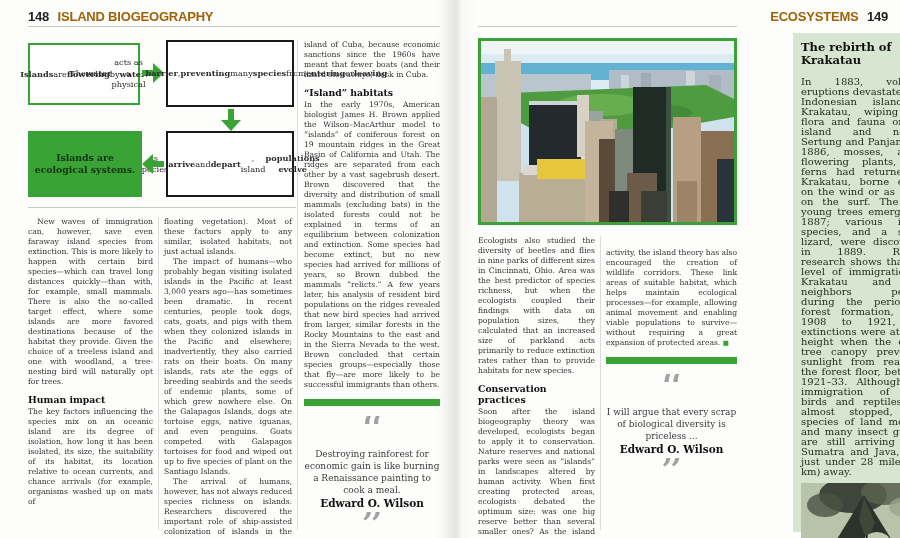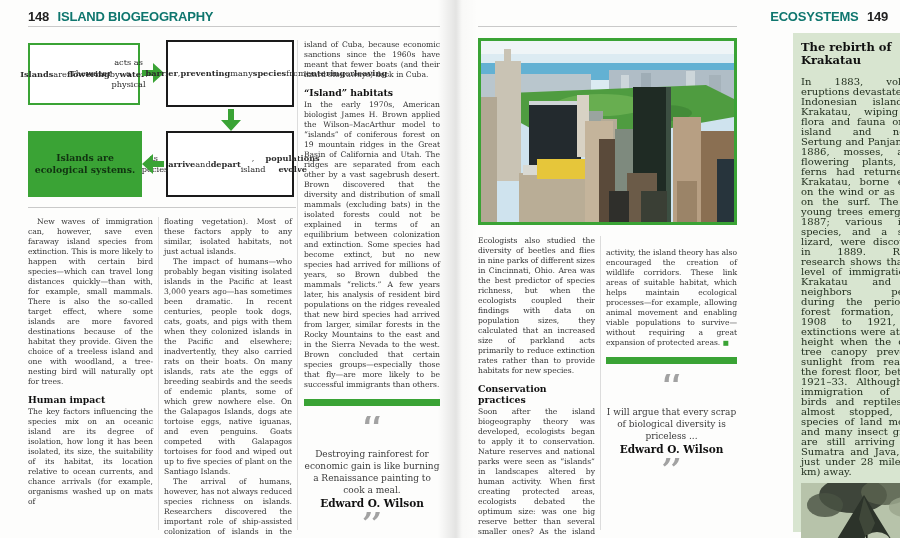--- a/index.html
+++ b/index.html
@@ -4,21 +4,21 @@
 <style>
   html,body{margin:0;padding:0;}
   body{width:900px;height:538px;background:#fdfdfc;position:relative;overflow:hidden;
        font-family:"DejaVu Serif", serif;color:#2b2b2b;}
   .abs{position:absolute;}
   .b{font-weight:bold;}
   
   .pgheader{font-family:"Liberation Sans", sans-serif;font-weight:bold;font-size:13px;
             letter-spacing:-0.2px;white-space:nowrap;}
   .pgnum{color:#222;text-align:center;}
-  .pgsection{color:#0f766e;margin:4px 5px;}
+  .pgsection{color:#a16207;margin:4px 5px;}
   .hrule{background:#c9c9c9;height:1px;}
   .vrule{background:#dcdcdc;width:1px;}
   
   .dbox{position:absolute;display:flex;align-items:center;justify-content:center;
         text-align:center;font-size:8.2px;line-height:11px;padding:3px;box-sizing:border-box;}
   .dbox.green-border{border:2.5px solid #3aa335;background:#fff;}
   .dbox.black-border{border:2.5px solid #1a1a1a;background:#fff;}
   .dbox.green-fill{background:#3aa335;color:#113311;font-weight:bold;font-size:9.3px;line-height:12px;}
   .arrow{position:absolute;width:24px;height:22px;}
   

